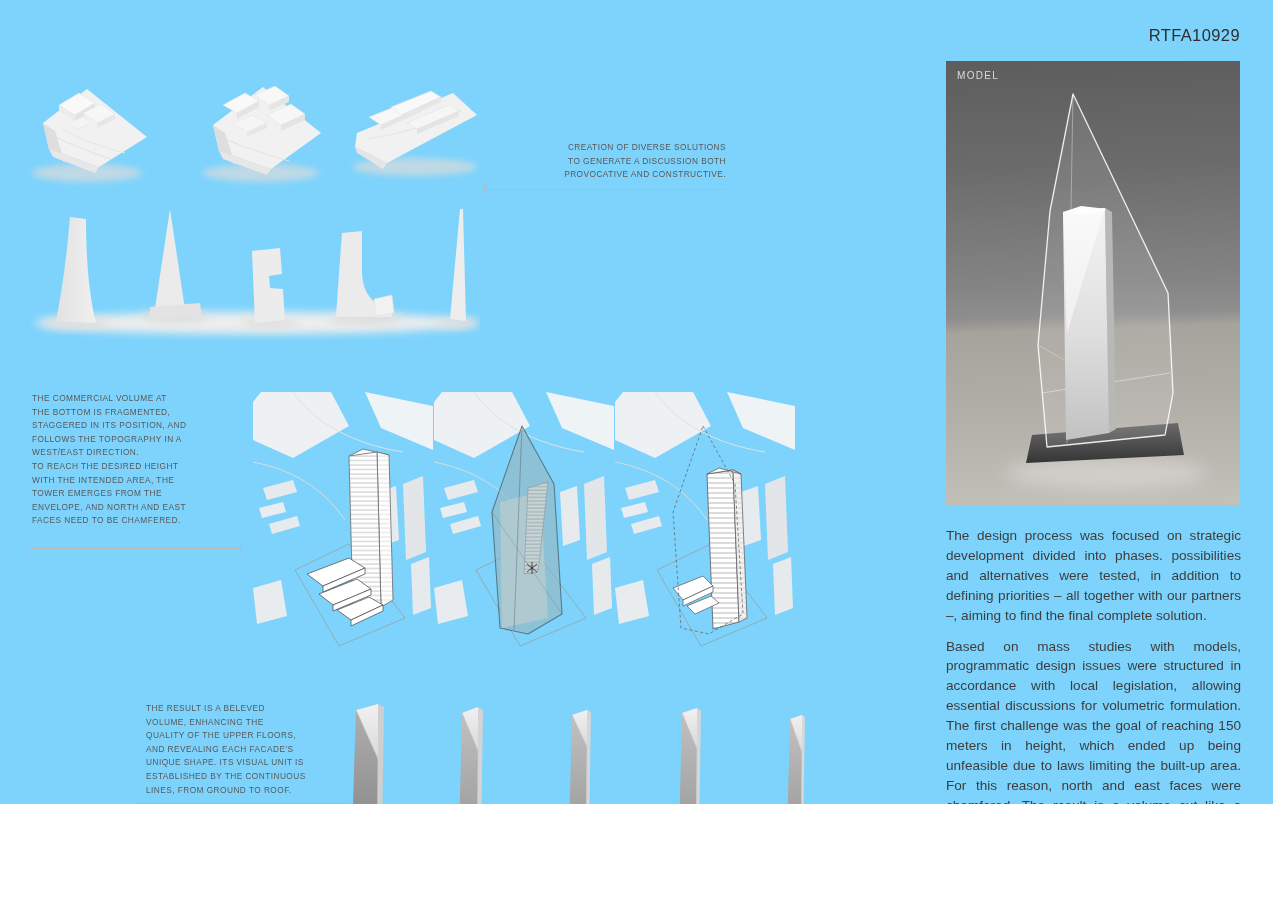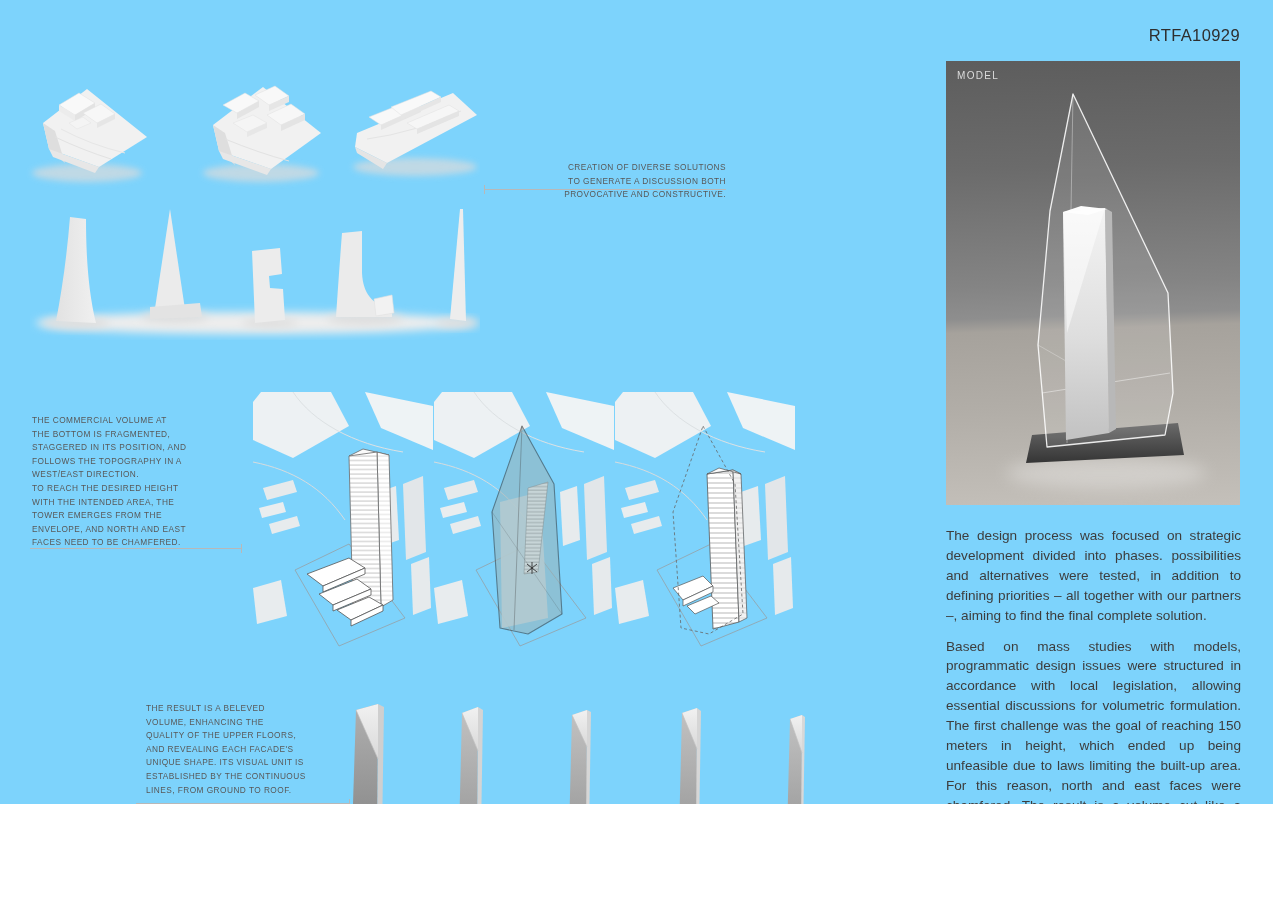--- a/index.html
+++ b/index.html
@@ -1,22 +1,22 @@
 <!DOCTYPE html>
 <html><head>
 <meta charset="utf-8">
 <style>
   html,body{margin:0;padding:0;background:#ffffff;}
   .canvas{position:relative;width:1273px;height:804px;background:#7dd3fc;overflow:hidden;
           font-family:"Liberation Sans",sans-serif;}
   .code{position:absolute;top:26px;right:33px;font-size:16.5px;color:#2e2e2e;letter-spacing:.4px;}
   .ann{position:absolute;font-size:8.3px;line-height:13.6px;letter-spacing:.45px;color:#585858;
        white-space:pre-line;}
-  .ann-top{left:480px;top:141px;width:246px;text-align:right;margin-top:20px;}
-  .ann-left{left:32px;top:414px;width:170px;}
+  .ann-top{left:480px;top:141px;width:246px;text-align:right;}
+  .ann-left{left:32px;top:392px;width:170px;}
   .ann-bottom{left:146px;top:702px;width:170px;}
   .hline{position:absolute;height:1px;background:#b8b8b8;}
   .vtick{position:absolute;width:1px;height:9px;background:#b8b8b8;}
   .fig{position:absolute;}
   .photo{position:absolute;left:946px;top:61px;width:294px;height:444px;overflow:hidden;
          background:linear-gradient(178deg,#5d5d5d 0%,#6b6b6b 24%,#848484 50%,#8e8e8e 57%,
                     #a6a29c 60%,#b2aea8 78%,#c4c0ba 100%);}
   .photo-label{position:absolute;left:11px;top:9px;font-size:10px;letter-spacing:1.3px;color:#dcdcdc;}
   .photo svg{position:absolute;left:0;top:0;}
   .text-col{position:absolute;left:946px;top:516px;width:295px;color:#3d3d3d;}

